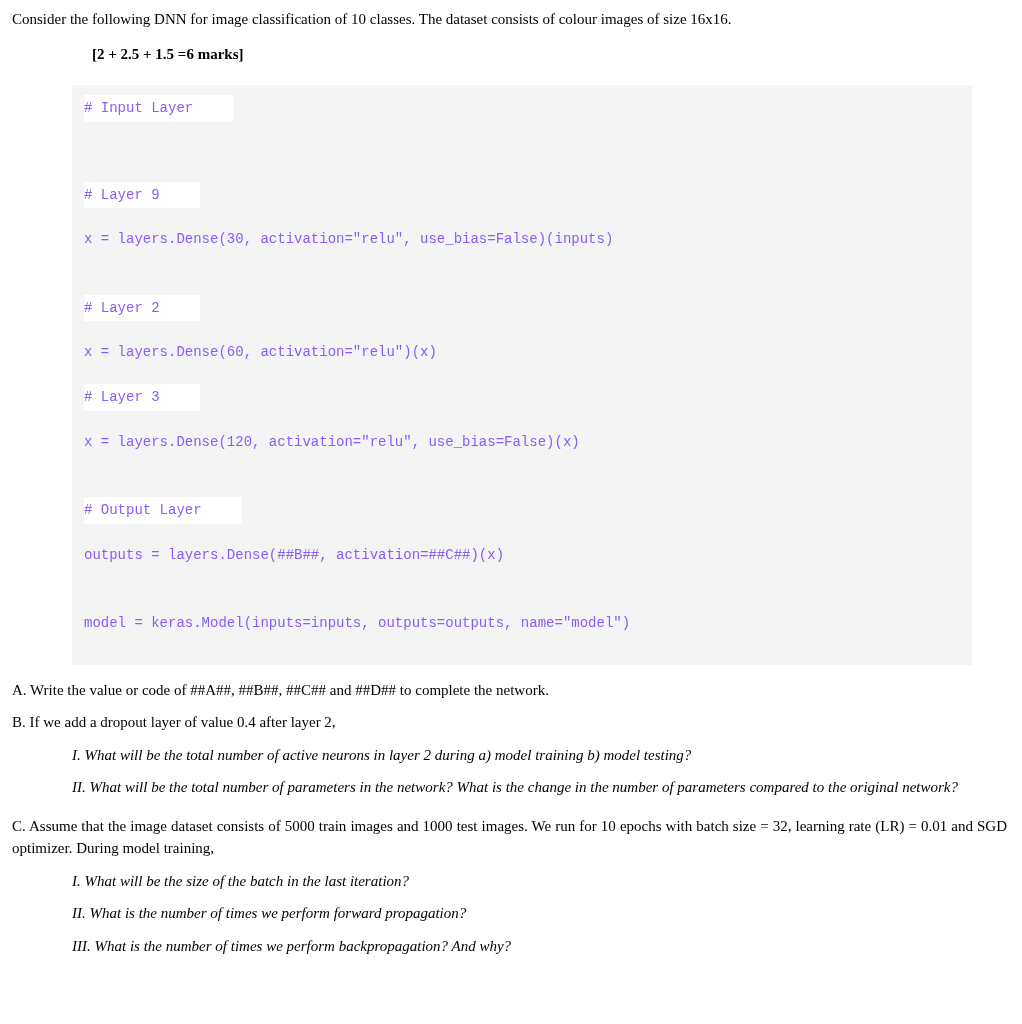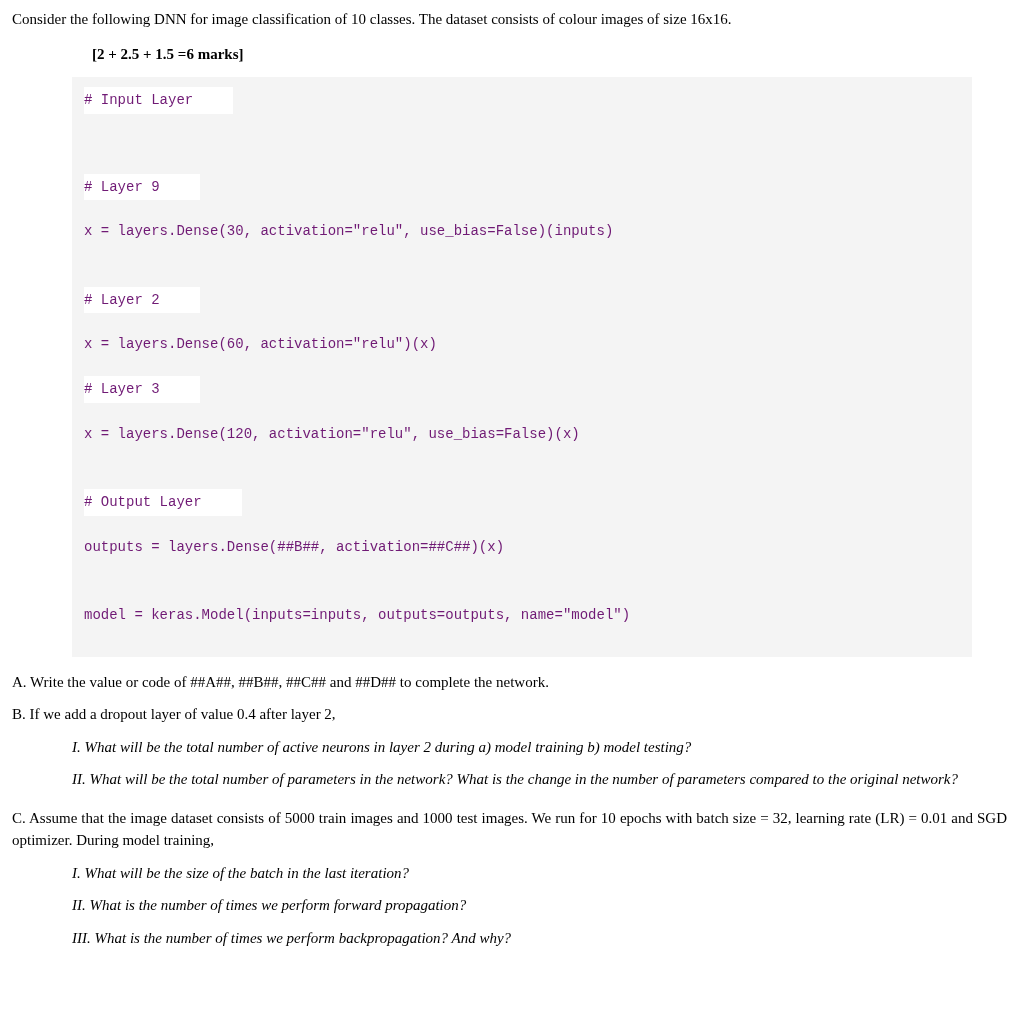--- a/index.html
+++ b/index.html
@@ -7,33 +7,33 @@
     font-size: 15px;
     color: #000;
     background: #fff;
     margin: 0;
     padding: 8px 12px 20px 12px;
     width: 1022px;
     box-sizing: border-box;
     line-height: 1.5;
   }
   .intro { margin-bottom: 12px; }
-  .marks-line { padding-left: 80px; margin-bottom: 12px; font-family: Liberation Serif, serif; }
+  .marks-line { padding-left: 80px; margin-bottom: 20px; font-family: Liberation Serif, serif; }
   .marks-line b { font-weight: bold; }
   .code-block {
     background: #f4f4f4;
     padding: 10px 12px 10px 12px;
     margin: 0 0 14px 60px;
     width: 900px;
     box-sizing: border-box;
   }
   .code-line {
     font-family: "Courier New", Courier, monospace;
     font-size: 14px;
-    color: #701a75;
+    color: #8b5cf6;
     white-space: pre;
     margin: 0;
     line-height: 1.9;
   }
   .code-line.hl { background: #fff; display: inline-block; padding-right: 40px; }
   .code-spacer { height: 18px; }
   .code-spacer-lg { height: 42px; }
   .q-line { margin: 6px 0 10px 0; }
   .sub-q { margin: 10px 0 10px 60px; font-style: italic; }
   .sub-q.just { text-align: justify; width: 900px; }

